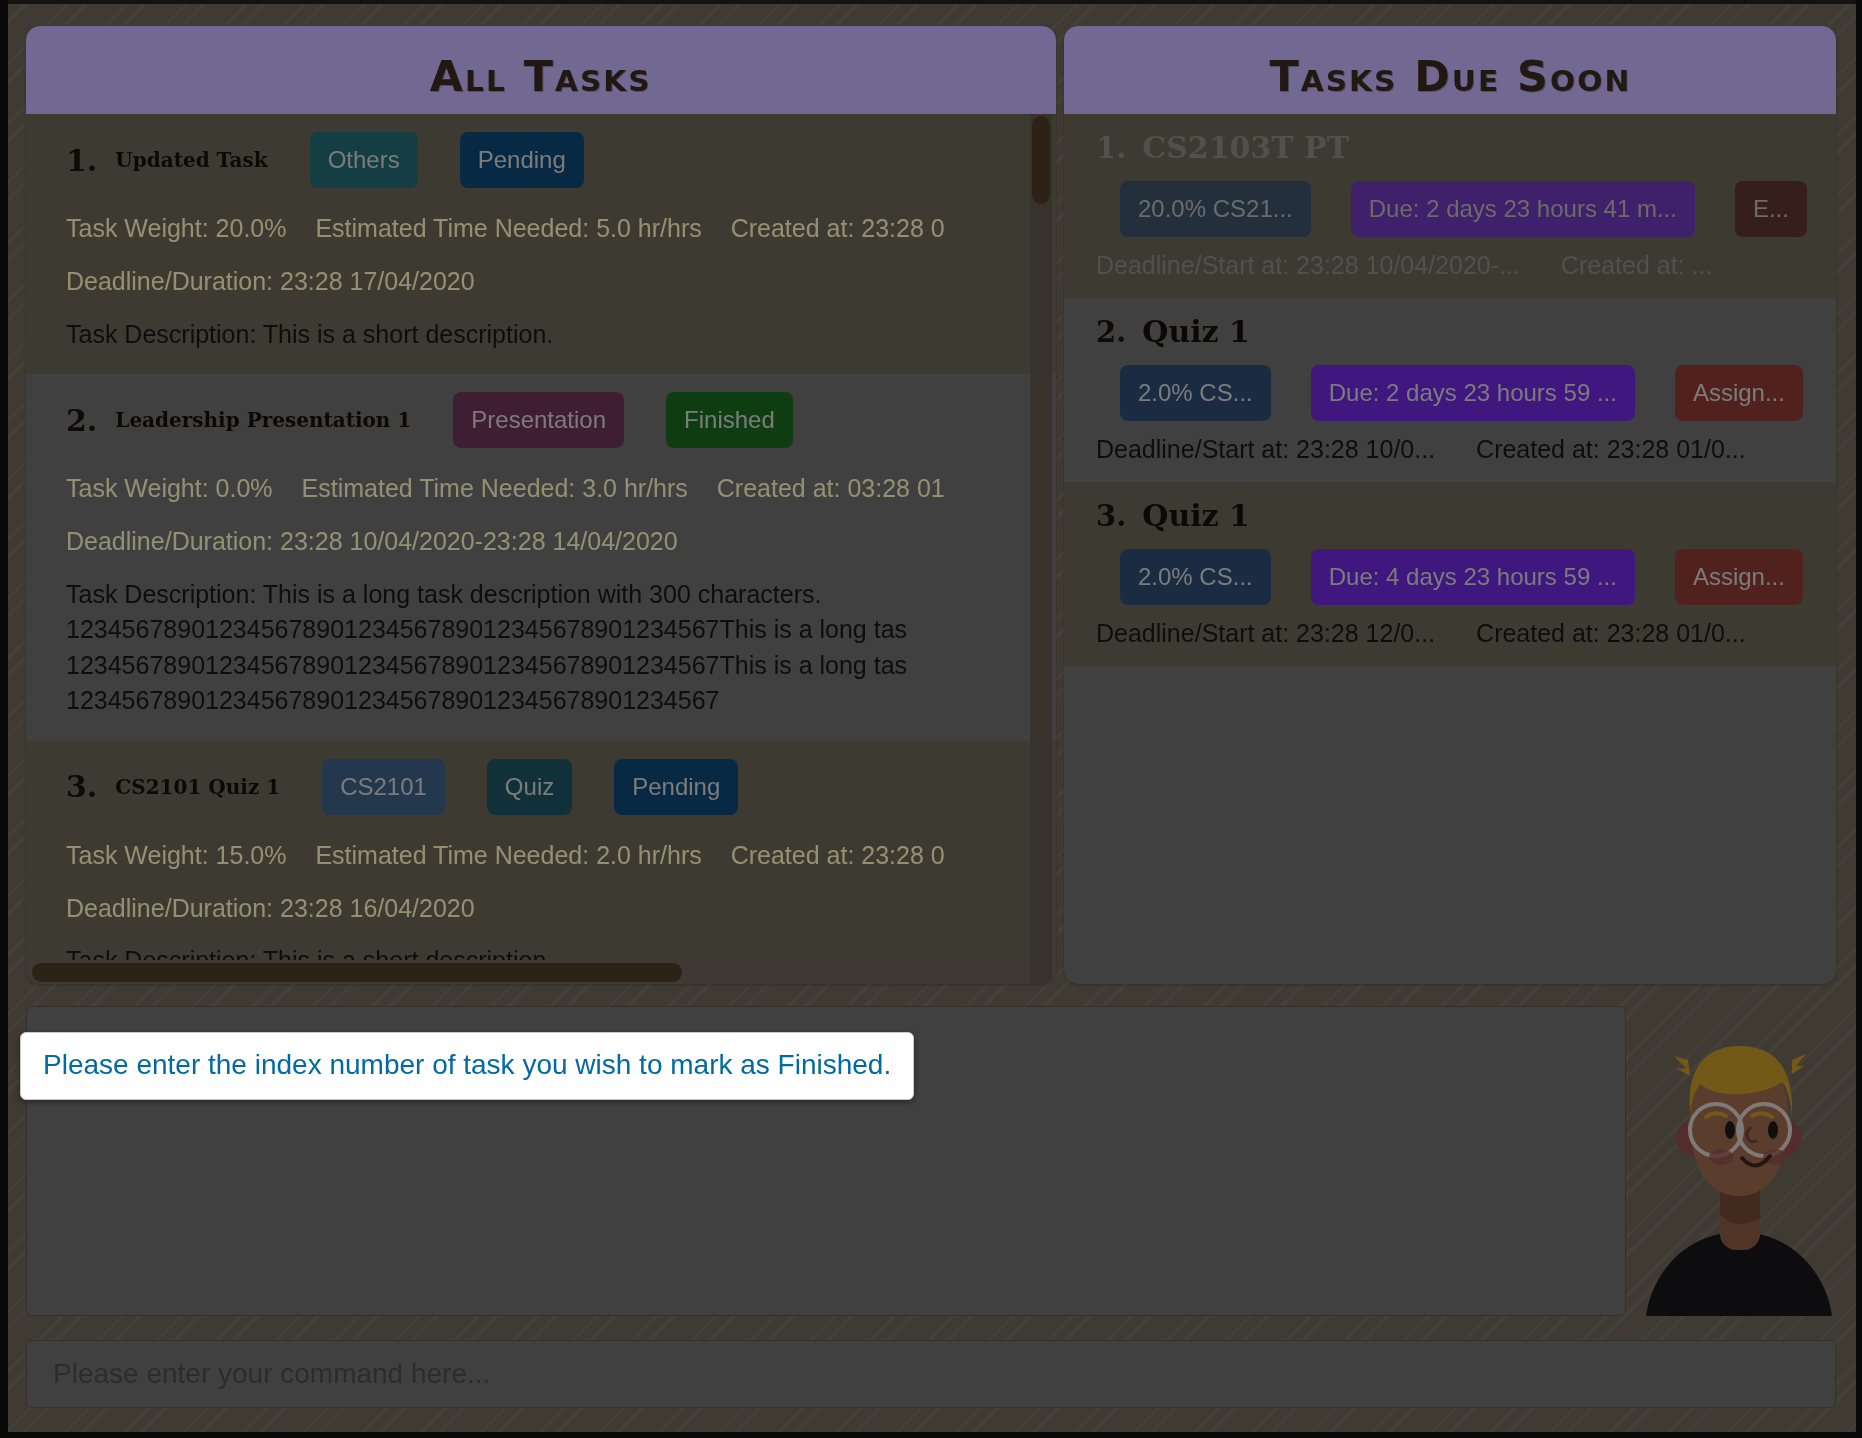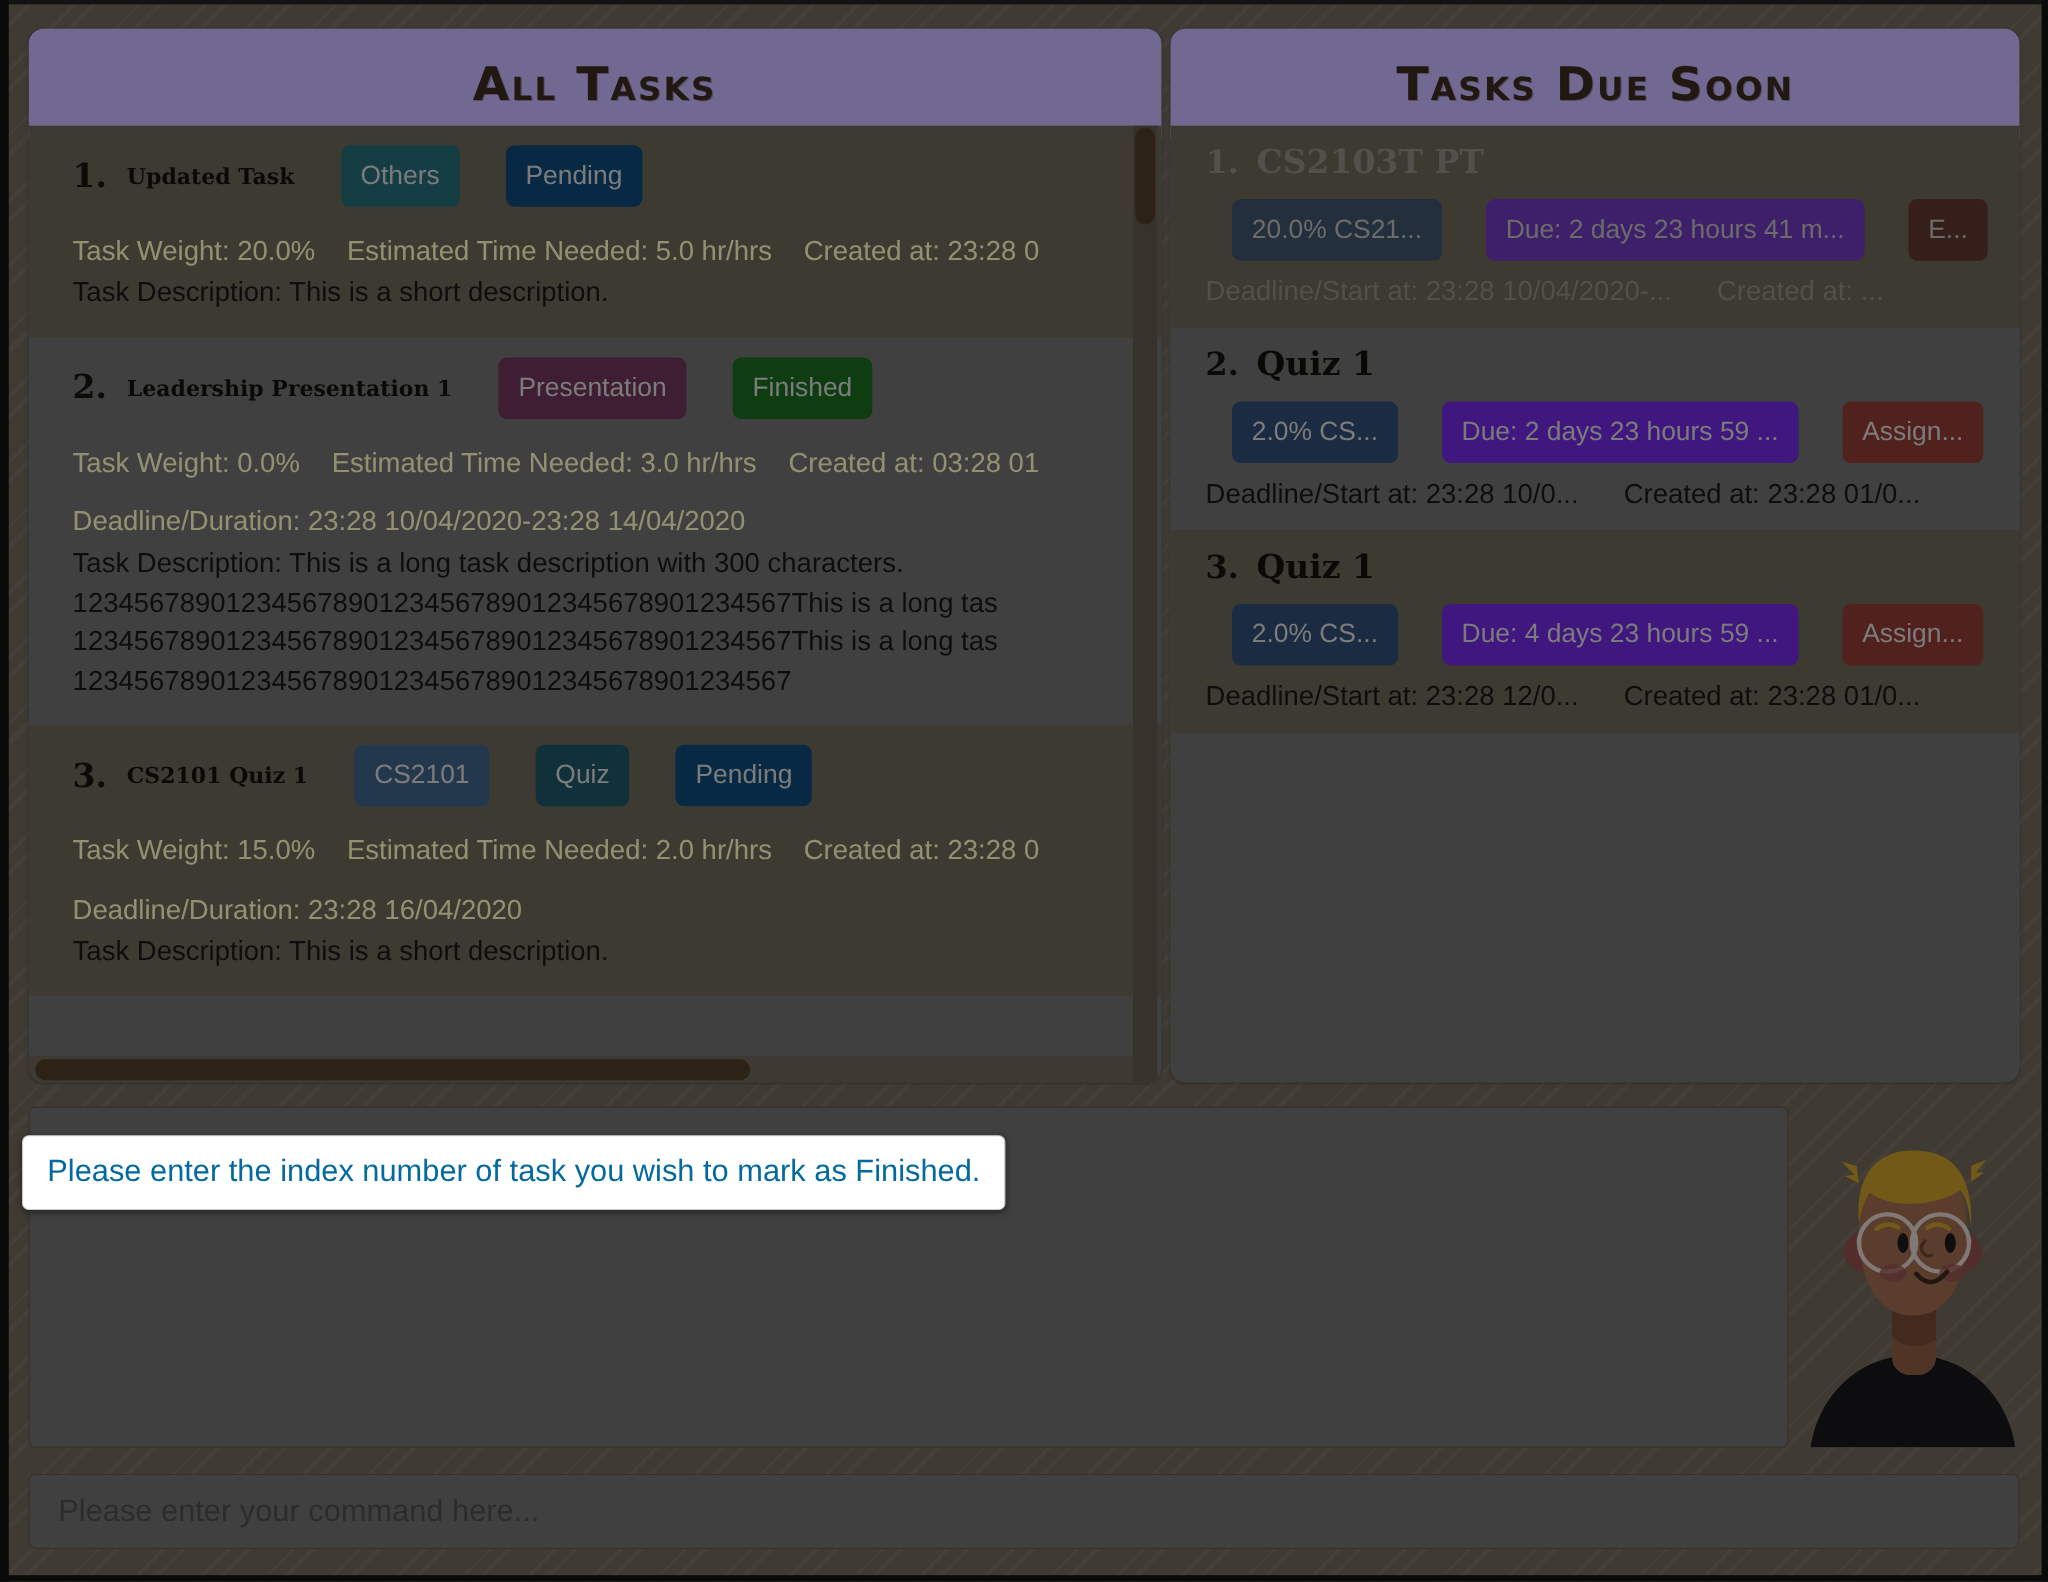--- a/index.html
+++ b/index.html
@@ -151,20 +151,21 @@
     color: #fef9c3;
     line-height: 1.65;
     white-space: nowrap;
     margin-top: 12px;
   }
   .task-meta .gap { display:inline-block; width: 22px; }
   .task-desc {
     font-size: 25px;
     color: #181818;
     line-height: 1.42;
+    margin-top: 14px;
     white-space: pre-wrap;
     word-break: break-all;
   }
 
   
   .due-card {
     position: relative;
     padding: 16px 26px 18px 32px;
     width: 940px;      
   }
@@ -311,20 +312,21 @@
             <span class="task-index">1.</span>
             <span class="task-name">Updated Task</span>
             <span class="chip chip-others">Others</span>
             <span class="chip chip-pending">Pending</span>
           </div>
           <div class="task-meta">
             <span>Task Weight: 20.0%</span><span class="gap"></span>
             <span>Estimated Time Needed: 5.0 hr/hrs</span><span class="gap"></span>
             <span>Created at: 23:28 0</span>
           </div>
+          <div class="task-meta">Deadline/Duration: 23:28 17/04/2020</div>
           <div class="task-desc">Task Description: This is a short description.</div>
         </div>
 
         <div class="task-card plain">
           <div class="task-head">
             <span class="task-index">2.</span>
             <span class="task-name">Leadership Presentation 1</span>
             <span class="chip chip-presentation">Presentation</span>
             <span class="chip chip-finished">Finished</span>
           </div>

